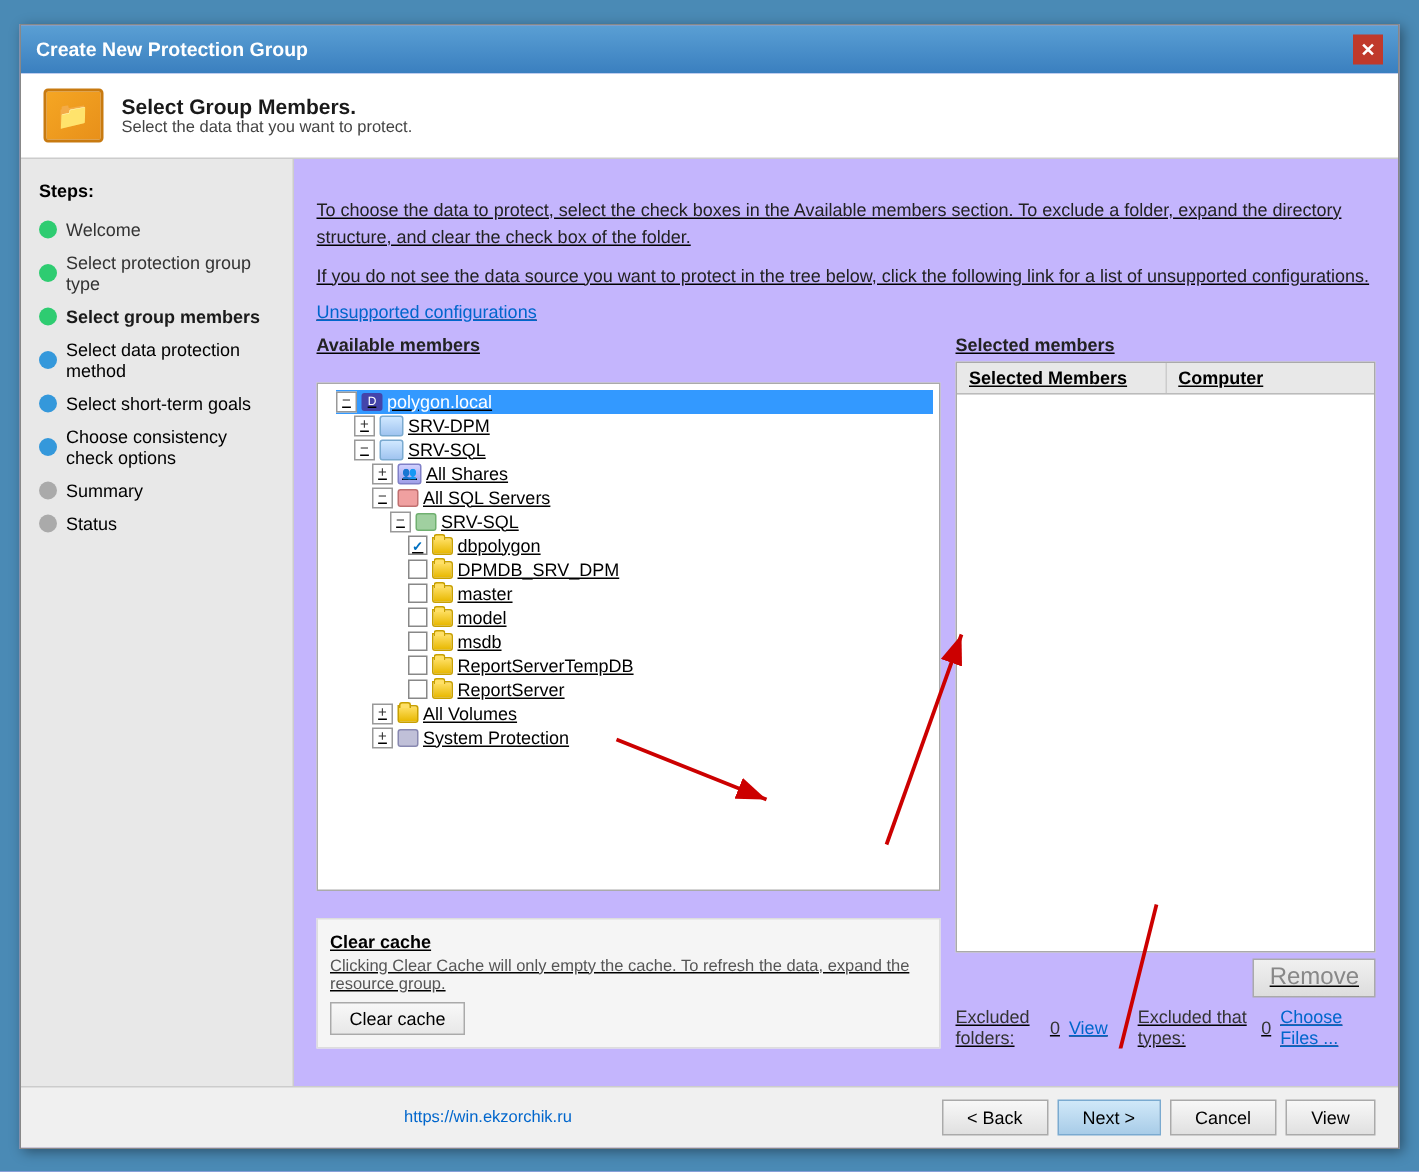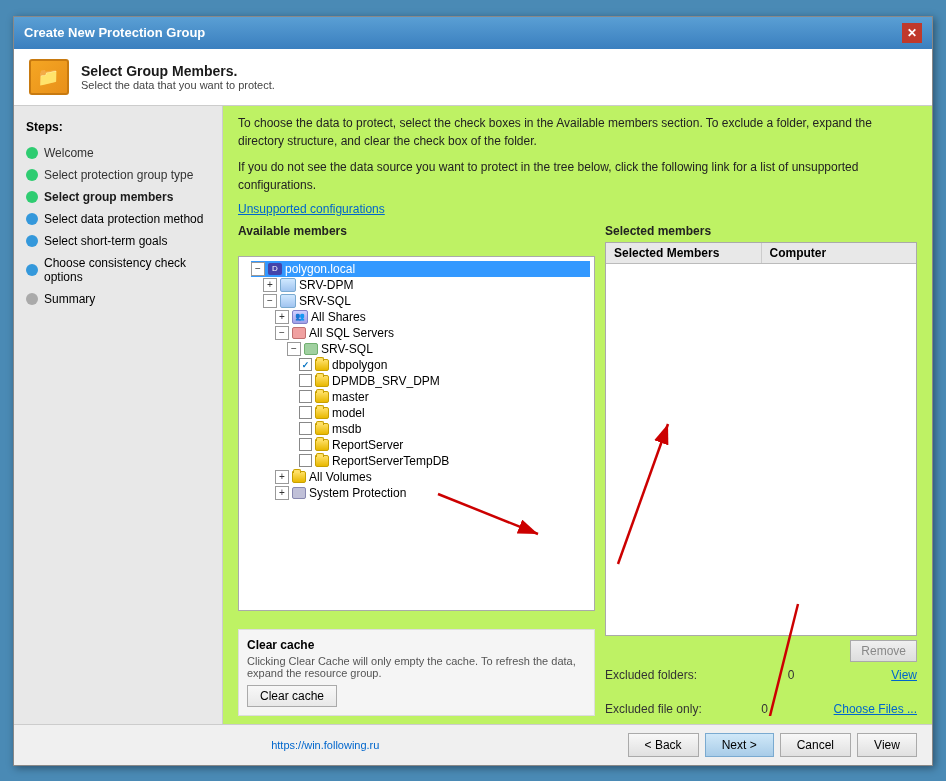--- a/index.html
+++ b/index.html
@@ -10,21 +10,21 @@
       display: flex;
       justify-content: center;
       align-items: center;
       width: 946px;
       height: 781px;
       overflow: hidden;
     }
     .window {
       width: 920px;
       height: 750px;
-      background: #bef264;
+      background: #c4b5fd;
       border: 1px solid #888;
       box-shadow: 2px 2px 8px rgba(0,0,0,0.4);
       display: flex;
       flex-direction: column;
     }
     .title-bar {
       background: linear-gradient(to bottom, #5a9fd4, #3a7fbf);
       color: white;
       padding: 6px 10px;
       display: flex;
@@ -73,21 +73,21 @@
     .header-text p {
       font-size: 11px;
       color: #444;
     }
     .main-content {
       display: flex;
       flex: 1;
       overflow: hidden;
     }
     .sidebar {
-      width: 209px;
+      width: 182px;
       background: #e8e8e8;
       border-right: 1px solid #ccc;
       padding: 10px 0;
     }
     .sidebar-title {
       font-weight: bold;
       padding: 4px 12px 8px;
       font-size: 12px;
     }
     .sidebar-item {
@@ -107,25 +107,26 @@
       width: 12px;
       height: 12px;
       border-radius: 50%;
       flex-shrink: 0;
     }
     .dot.green { background: #2ecc71; }
     .dot.blue { background: #3498db; }
     .dot.gray { background: #aaa; }
     .content-area {
       flex: 1;
-      padding: 8px 15px;
+      padding: 25px 15px;
       display: flex;
       flex-direction: column;
       gap: 8px;
       overflow: hidden;
+      text-decoration: underline;
     }
     .instruction-text {
       font-size: 12px;
       color: #222;
       line-height: 1.5;
     }
     .link-text {
       color: #0066cc;
       text-decoration: underline;
       cursor: pointer;
@@ -235,21 +236,21 @@
     .checkbox.checked {
       background: white;
     }
     .checkbox.checked::after {
       content: '✓';
       font-size: 9px;
       color: #0070c0;
       font-weight: bold;
     }
     .selected-panel {
-      width: 312px;
+      width: 280px;
       display: flex;
       flex-direction: column;
     }
     .selected-table {
       border: 1px solid #aaa;
       background: white;
       flex: 1;
       min-height: 0;
       overflow-y: auto;
     }
@@ -277,26 +278,26 @@
       border-right: 1px solid #eee;
     }
     .table-cell:last-child { border-right: none; }
     .remove-btn {
       align-self: flex-end;
       margin-top: 4px;
       padding: 3px 10px;
       background: linear-gradient(to bottom, #f0f0f0, #ddd);
       border: 1px solid #aaa;
       cursor: pointer;
-      font-size: 12px;
+      font-size: 16px;
       color: #888;
     }
     .bottom-selected-info {
       display: flex;
-      flex-direction: column;
+      flex-direction: row;
       gap: 20px;
       margin-top: 6px;
     }
     .info-row {
       display: flex;
       justify-content: space-between;
       align-items: center;
       font-size: 12px;
     }
     .info-label { color: #333; }
@@ -415,20 +416,24 @@
         <span>Select short-term goals</span>
       </div>
       <div class="sidebar-item">
         <div class="dot blue"></div>
         <span>Choose consistency check options</span>
       </div>
       <div class="sidebar-item">
         <div class="dot gray"></div>
         <span>Summary</span>
       </div>
+      <div class="sidebar-item">
+        <div class="dot gray"></div>
+        <span>Status</span>
+      </div>
     </div>
 
     <div class="content-area">
       <p class="instruction-text">To choose the data to protect, select the check boxes in the Available members section. To exclude a folder, expand the directory structure, and clear the check box of the folder.</p>
       <p class="instruction-text">If you do not see the data source you want to protect in the tree below, click the following link for a list of unsupported configurations.</p>
       <a class="link-text">Unsupported configurations</a>
 
       <div class="panels-wrapper">
 
         <div class="available-panel">
@@ -509,29 +514,29 @@
                   <div class="folder-yellow"></div>
                 </span>
               <span>msdb</span>
             </div>
 
             <div class="tree-item indent5">
               <span class="checkbox"></span>
               <span style="display:inline-block;width:14px;height:12px;">
                   <div class="folder-yellow"></div>
                 </span>
-              <span>ReportServer</span>
+              <span>ReportServerTempDB</span>
             </div>
 
             <div class="tree-item indent5">
               <span class="checkbox"></span>
               <span style="display:inline-block;width:14px;height:12px;">
                   <div class="folder-yellow"></div>
                 </span>
-              <span>ReportServerTempDB</span>
+              <span>ReportServer</span>
             </div>
 
             <div class="tree-item indent3">
               <span class="expand-btn">+</span>
               <span style="display:inline-block;width:14px;height:12px;">
                   <div class="folder-yellow"></div>
                 </span>
               <span>All Volumes</span>
             </div>
 
@@ -576,30 +581,30 @@
             </div>
           </div>
           <button class="remove-btn">Remove</button>
           <div class="bottom-selected-info">
             <div class="info-row">
               <span class="info-label">Excluded folders:</span>
               <span class="info-value">0</span>
               <a class="info-link">View</a>
             </div>
             <div class="info-row">
-              <span class="info-label">Excluded file only:</span>
+              <span class="info-label">Excluded that types:</span>
               <span class="info-value">0</span>
               <a class="info-link">Choose Files ...</a>
             </div>
           </div>
         </div>
       </div>
     </div>
   </div>
 
   <div class="footer">
-    <div class="footer-center">https://win.following.ru</div>
+    <div class="footer-center">https://win.ekzorchik.ru</div>
     <button class="nav-btn">&lt; Back</button>
     <button class="nav-btn primary">Next &gt;</button>
     <button class="nav-btn">Cancel</button>
     <button class="nav-btn">View</button>
   </div>
 </div>
 
 </body></html>

